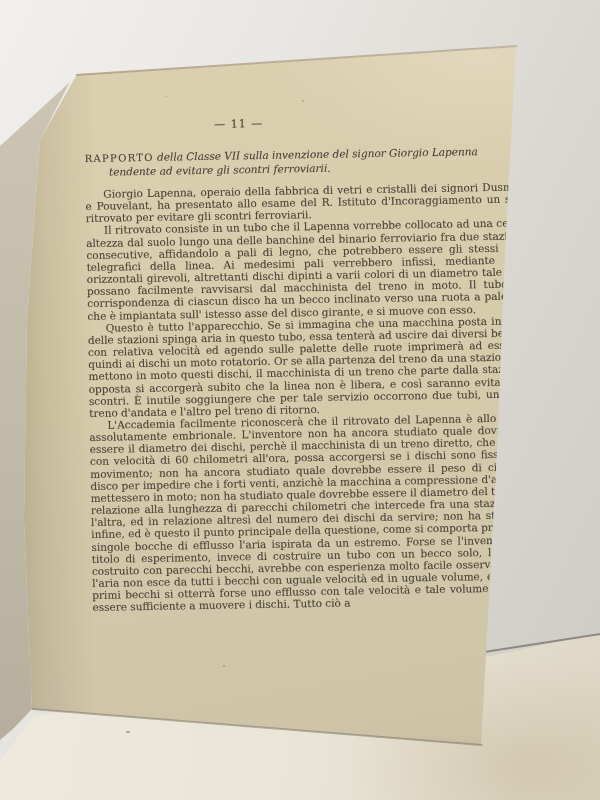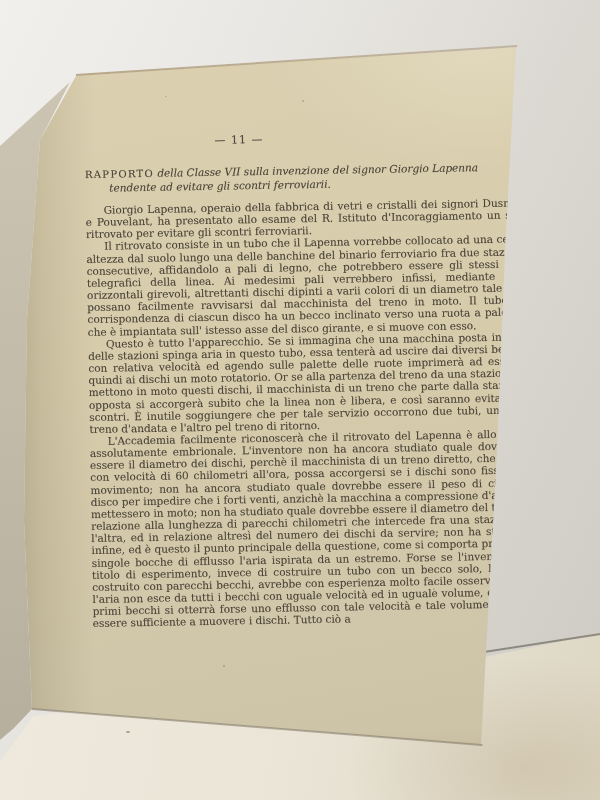--- a/index.html
+++ b/index.html
@@ -55,21 +55,21 @@
     filter:blur(0.6px);
   }
   
   .content{
     position:absolute;left:84px;top:120px;width:438px;
     transform:rotate(-1deg);transform-origin:left top;
     color:#4a4338;
     text-shadow:0.2px 0.2px 0 rgba(74,67,56,0.30);
   }
   .page-number{
-    width:fit-content;margin:16px 0 0 130px;
+    width:fit-content;margin:0 0 0 130px;
     font-size:11px;letter-spacing:1px;color:#4e473c;text-align:right;
   }
   .doc-heading{margin-top:19px;font-size:10.5px;line-height:13.5px;}
   .heading-label{font-style:normal;letter-spacing:1.3px;font-size:10px;}
   .heading-title{font-style:italic;}
   .heading-subtitle{margin-left:24px;font-style:italic;font-size:10.5px;line-height:13.5px;}
   .body-text{margin-top:9px;font-size:10.5px;line-height:12.15px;text-align:justify;}
   .body-text p{margin:0;text-indent:18px;}
   .dust{position:absolute;border-radius:50%;}
   .d1{left:126px;top:731px;width:4px;height:2px;background:rgba(118,98,58,0.55);}

